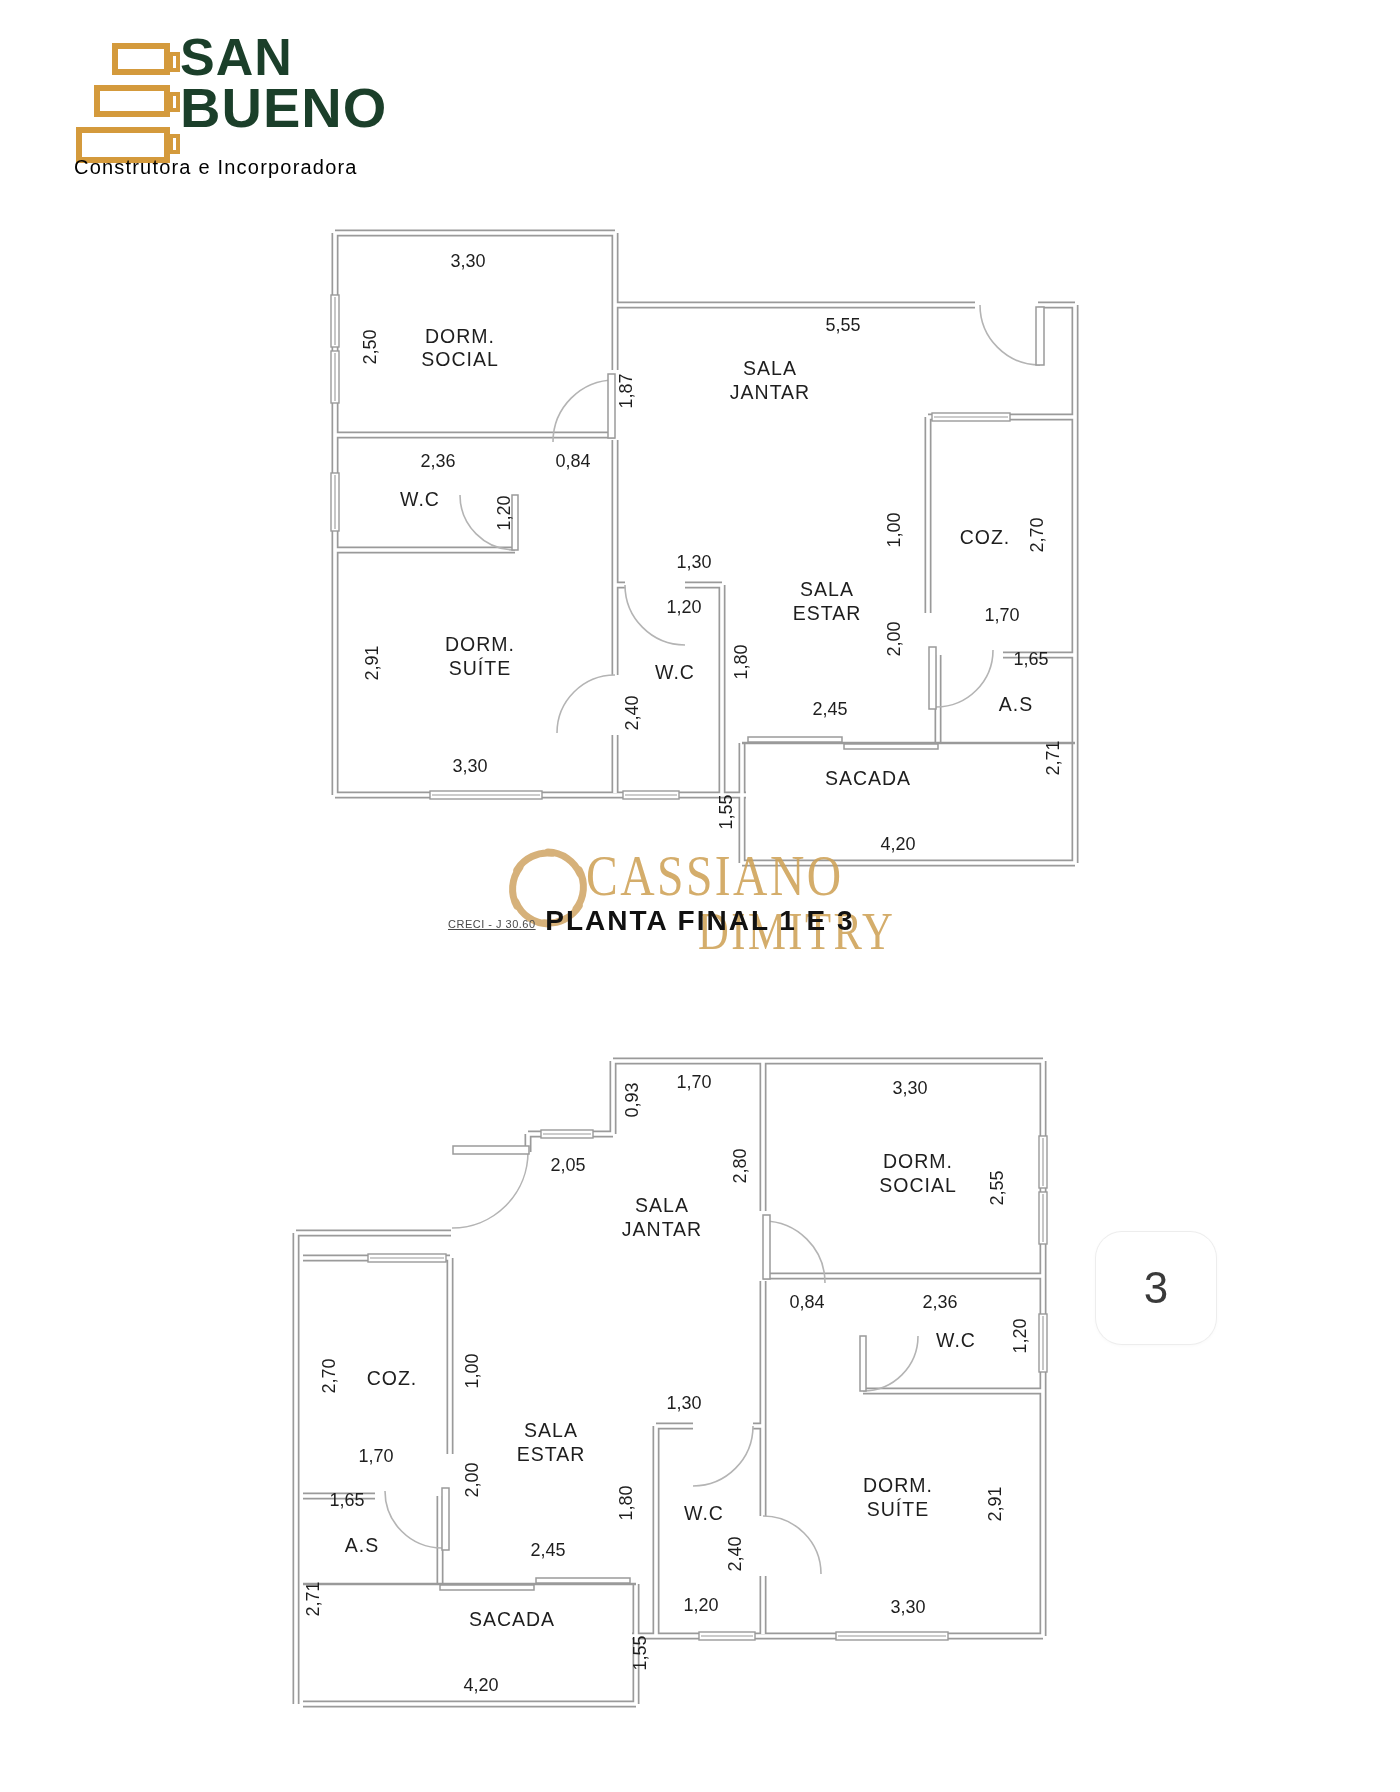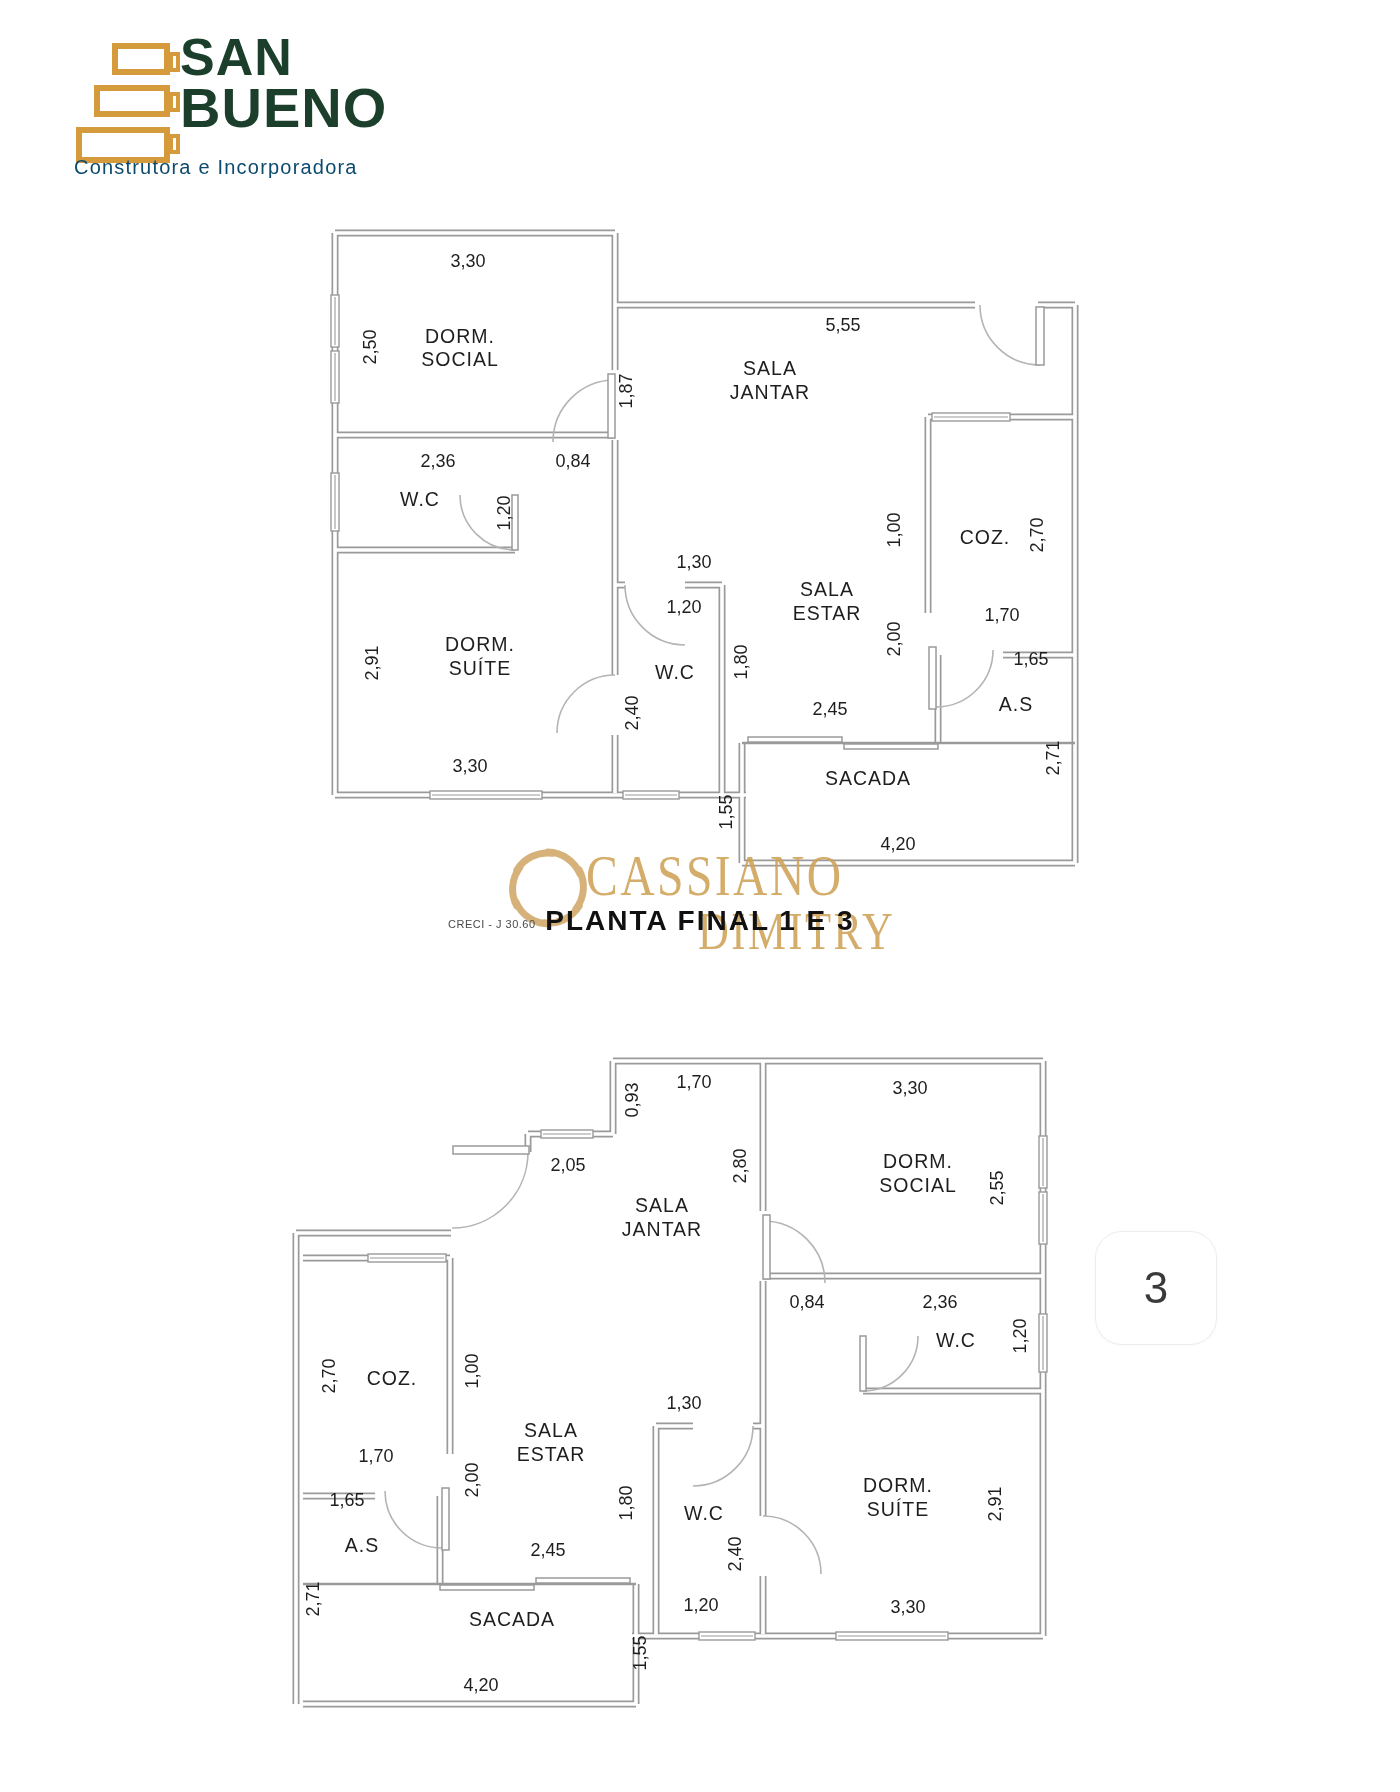--- a/index.html
+++ b/index.html
@@ -4,21 +4,21 @@
 <style>
   html,body{margin:0;padding:0;background:#fff;}
   #canvas{position:relative;width:1400px;height:1792px;background:#ffffff;overflow:hidden;
           font-family:"Liberation Sans",sans-serif;}
   
   #logo{position:absolute;left:72px;top:38px;width:400px;height:150px;}
   #logo .blocks{position:absolute;left:0;top:4px;}
   #logo .brand{position:absolute;left:108px;top:-4px;color:#1b3f2a;font-weight:bold;line-height:0.92;}
   #logo .brand .l1{font-size:52px;letter-spacing:1px;}
   #logo .brand .l2{font-size:56px;letter-spacing:1px;}
-  #logo .tagline{position:absolute;left:2px;top:118px;font-size:20px;color:#0c4a6e;
+  #logo .tagline{position:absolute;left:2px;top:118px;font-size:20px;color:#000000;
                  letter-spacing:1.2px;white-space:nowrap;}
   
   .plan{position:absolute;}
   .wall-outer{stroke:#9a9a9a;stroke-width:7;fill:none;}
   .wall-inner{stroke:#ffffff;stroke-width:3.6;fill:none;}
   .thin{stroke:#9a9a9a;stroke-width:2.4;fill:none;}
   .arc{stroke:#b4b4b4;stroke-width:1.6;fill:none;}
   .win{fill:#ffffff;stroke:#9a9a9a;stroke-width:1.4;}
   .winline{stroke:#9a9a9a;stroke-width:1.1;fill:none;}
   .leaf{fill:#ffffff;stroke:#9a9a9a;stroke-width:1.5;}
@@ -26,21 +26,21 @@
   text.room{font-family:"Liberation Sans",sans-serif;font-size:19.5px;fill:#1e1e1e;
             text-anchor:middle;letter-spacing:1px;}
   .caption{position:absolute;font-size:28px;font-weight:bold;color:#111;
            letter-spacing:2px;text-align:center;width:500px;z-index:3;}
   
   #watermark{position:absolute;left:448px;top:840px;width:480px;height:130px;z-index:2;}
   #watermark .wm1{position:absolute;left:138px;top:2px;font-family:"Liberation Serif",serif;
        font-size:58px;letter-spacing:3px;transform:scaleX(0.82);transform-origin:left top;opacity:0.88;}
   #watermark .wm2{position:absolute;left:250px;top:62px;font-family:"Liberation Serif",serif;
        font-size:52px;letter-spacing:3px;transform:scaleX(0.82);transform-origin:left top;opacity:0.88;}
-  #watermark .creci{position:absolute;left:0px;top:78px;font-size:11px;color:#4a4a4a;letter-spacing:0.5px;}
+  #watermark .creci{position:absolute;left:0px;top:78px;font-size:11px;color:#4a4a4a;letter-spacing:0.5px;text-decoration:underline;}
   
   #page-card{position:absolute;left:1096px;top:1232px;width:120px;height:112px;background:#fff;
      border-radius:26px;box-shadow:0 0 0 1px #ededed, 0 1px 4px rgba(0,0,0,0.04);
      display:flex;align-items:center;justify-content:center;z-index:1;}
   #page-card .num{font-size:44px;color:#3a3a3a;font-family:"Liberation Sans",sans-serif;}
 </style>
 </head>
 <body>
 
 <div id="canvas">

